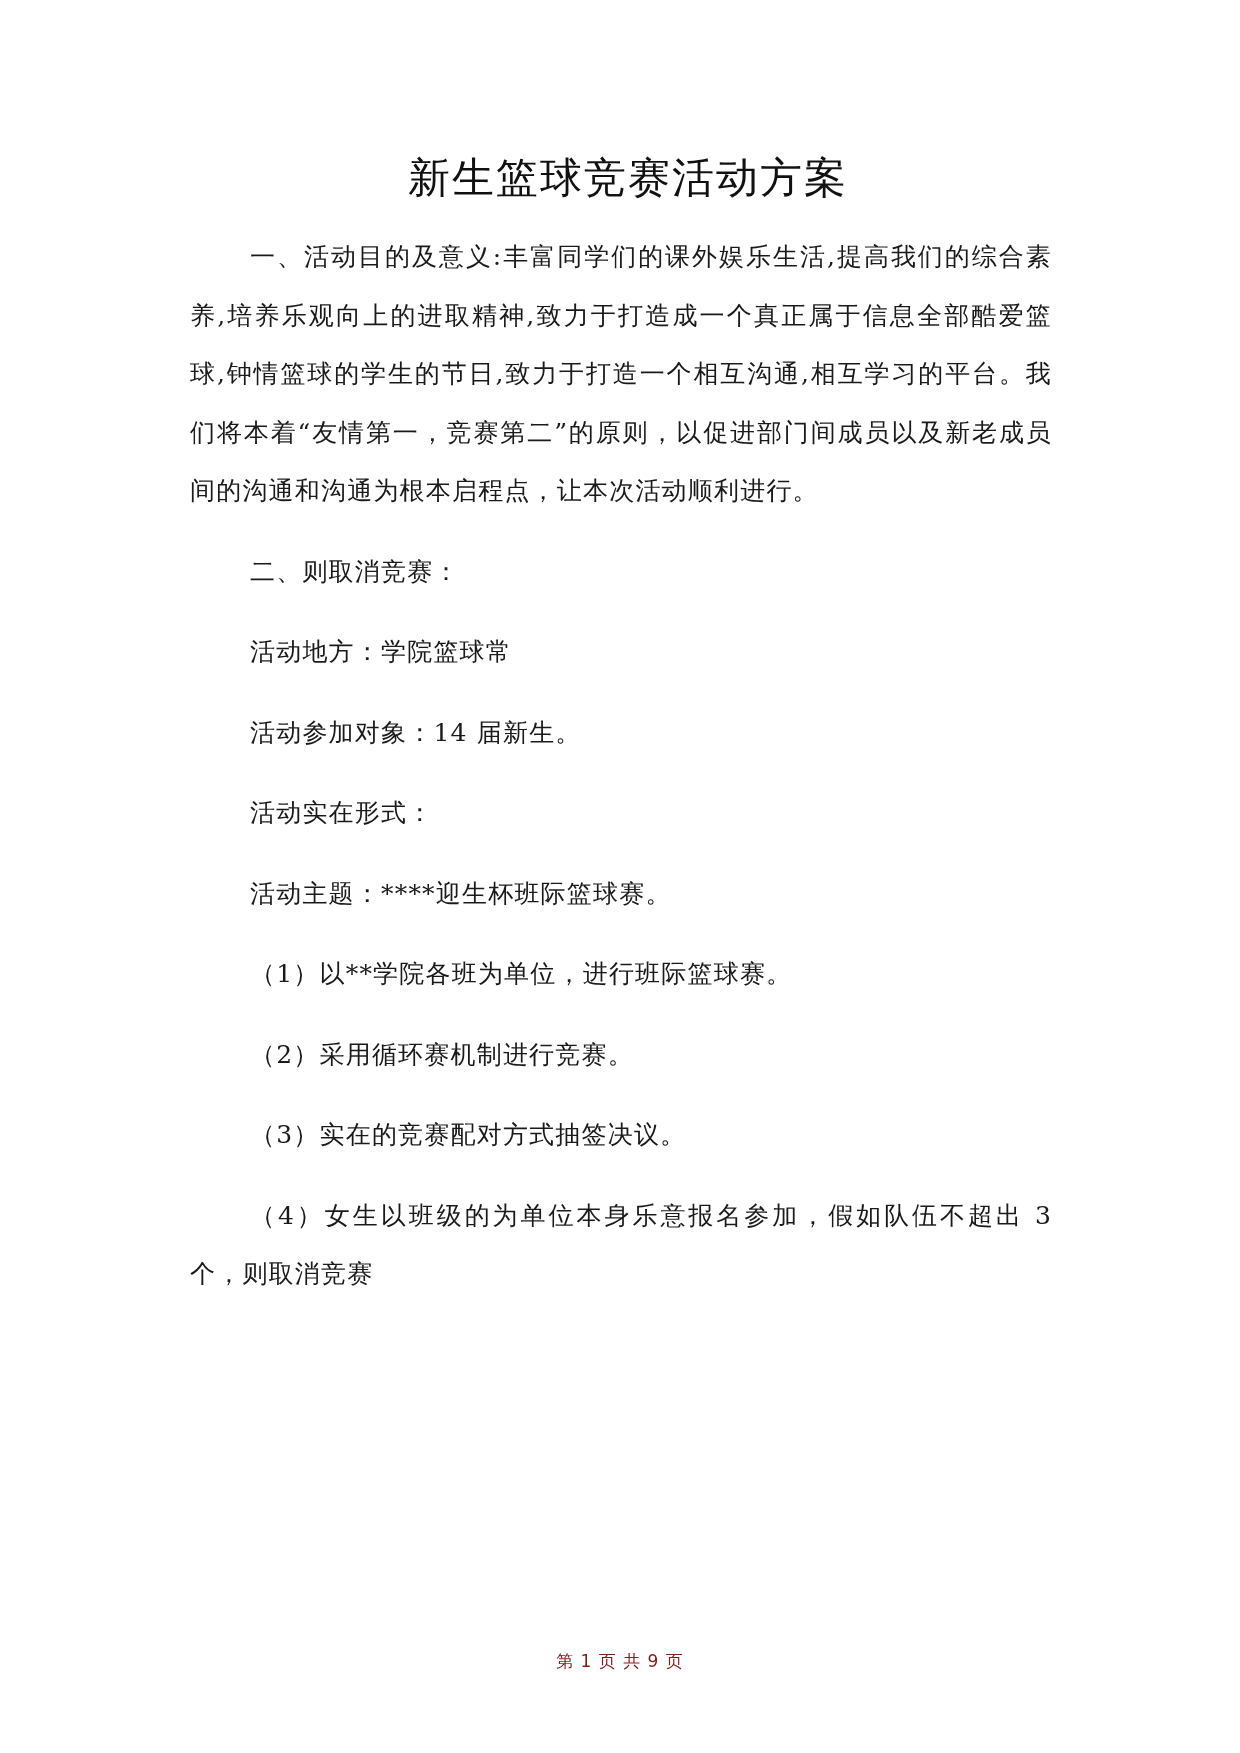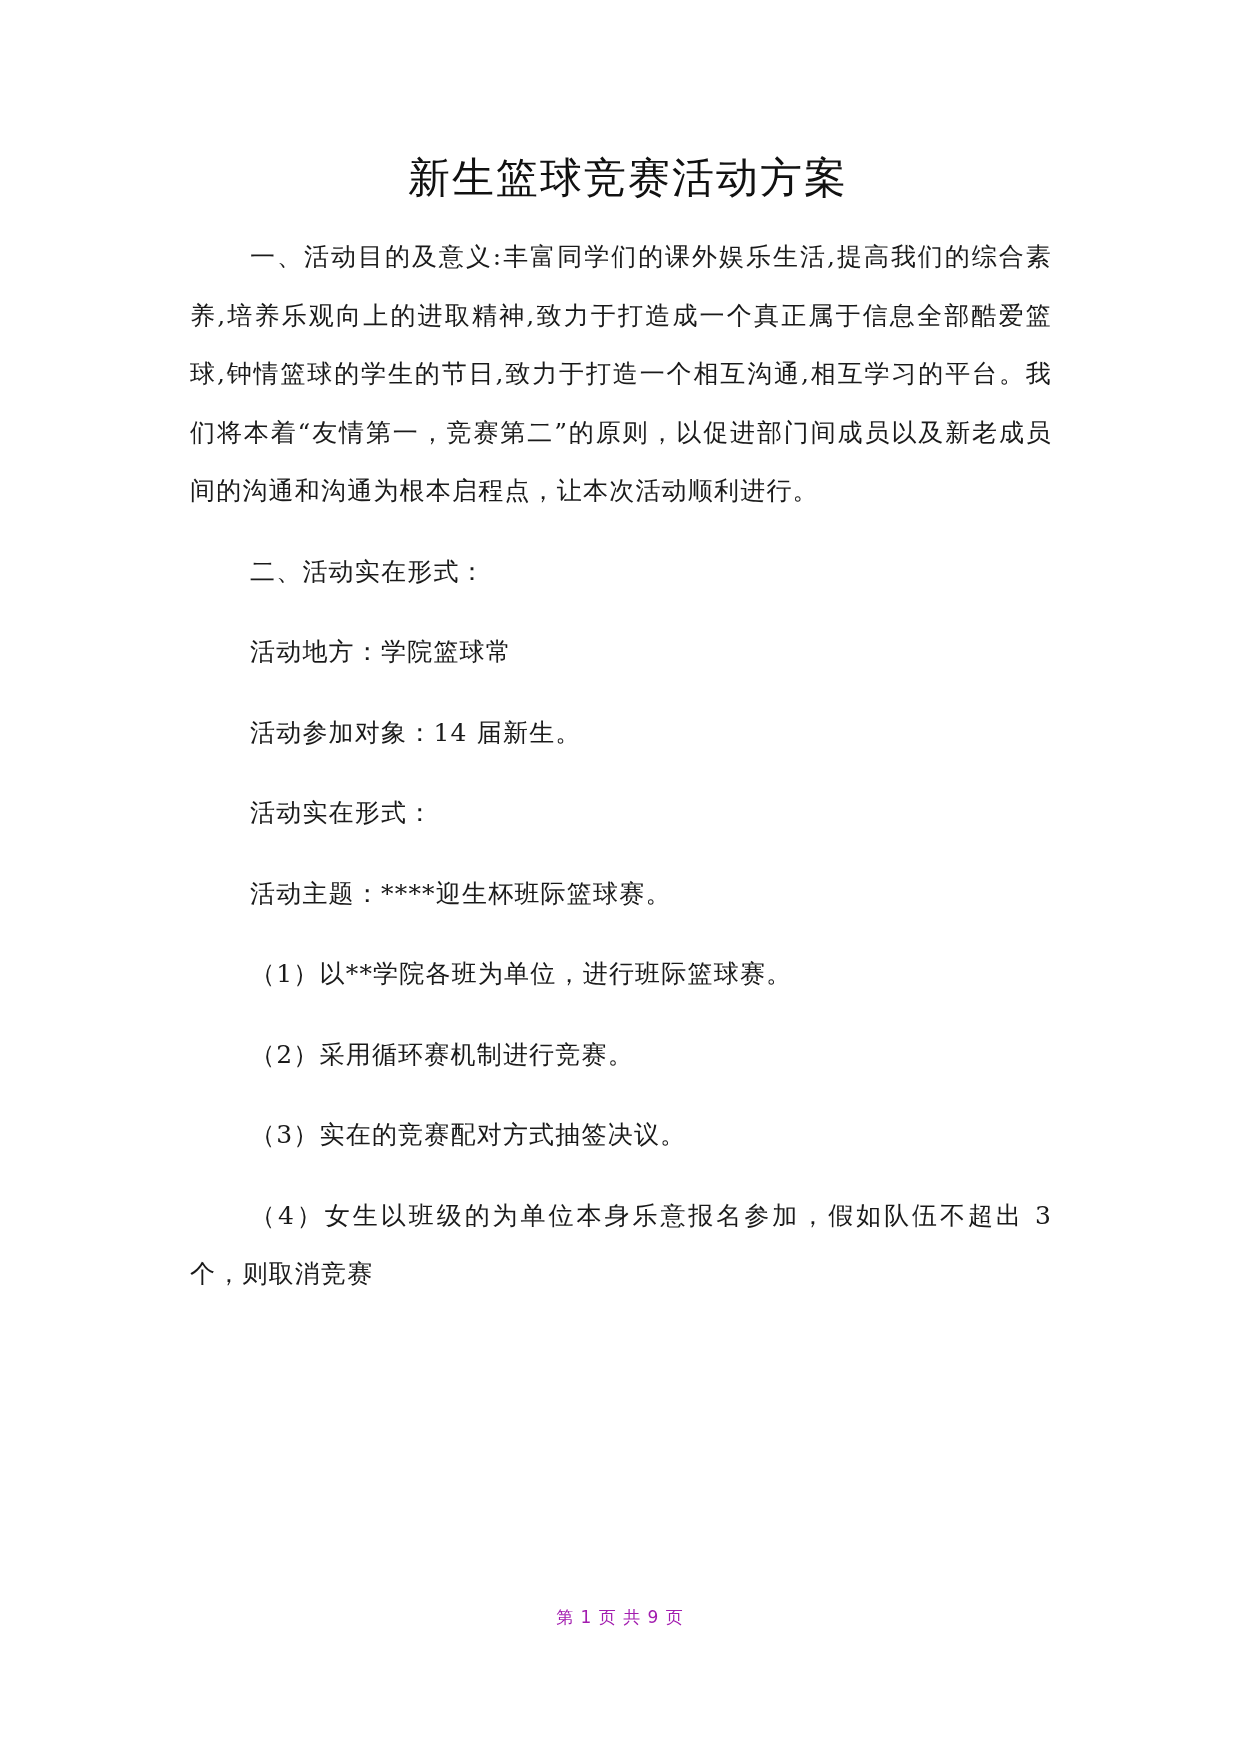--- a/index.html
+++ b/index.html
@@ -51,37 +51,37 @@
       text-align: justify;
       color: #1a1a1a;
     }
     .para + .para {
       margin-top: 22px;
     }
     .footer {
       position: absolute;
       left: 0;
       width: 1240px;
-      top: 1606px;
+      top: 1650px;
       text-align: center;
       font-size: 17px;
       font-family: "DejaVu Sans", "Liberation Sans", sans-serif;
-      color: #a21caf;
+      color: #7f1d1d;
       letter-spacing: 1px;
     }
   </style>
 </head>
 <body>
 
 <div class="page">
   <h1 class="doc-title">新生篮球竞赛活动方案</h1>
 
   <div class="body-text">
     <p class="para">一、活动目的及意义:丰富同学们的课外娱乐生活,提高我们的综合素养,培养乐观向上的进取精神,致力于打造成一个真正属于信息全部酷爱篮球,钟情篮球的学生的节日,致力于打造一个相互沟通,相互学习的平台。我们将本着“友情第一，竞赛第二”的原则，以促进部门间成员以及新老成员间的沟通和沟通为根本启程点，让本次活动顺利进行。</p>
-    <p class="para">二、活动实在形式：</p>
+    <p class="para">二、则取消竞赛：</p>
     <p class="para">活动地方：学院篮球常</p>
     <p class="para">活动参加对象：14 届新生。</p>
     <p class="para">活动实在形式：</p>
     <p class="para">活动主题：****迎生杯班际篮球赛。</p>
     <p class="para">（1）以**学院各班为单位，进行班际篮球赛。</p>
     <p class="para">（2）采用循环赛机制进行竞赛。</p>
     <p class="para">（3）实在的竞赛配对方式抽签决议。</p>
     <p class="para">（4）女生以班级的为单位本身乐意报名参加，假如队伍不超出 3 个，则取消竞赛</p>
   </div>
 

